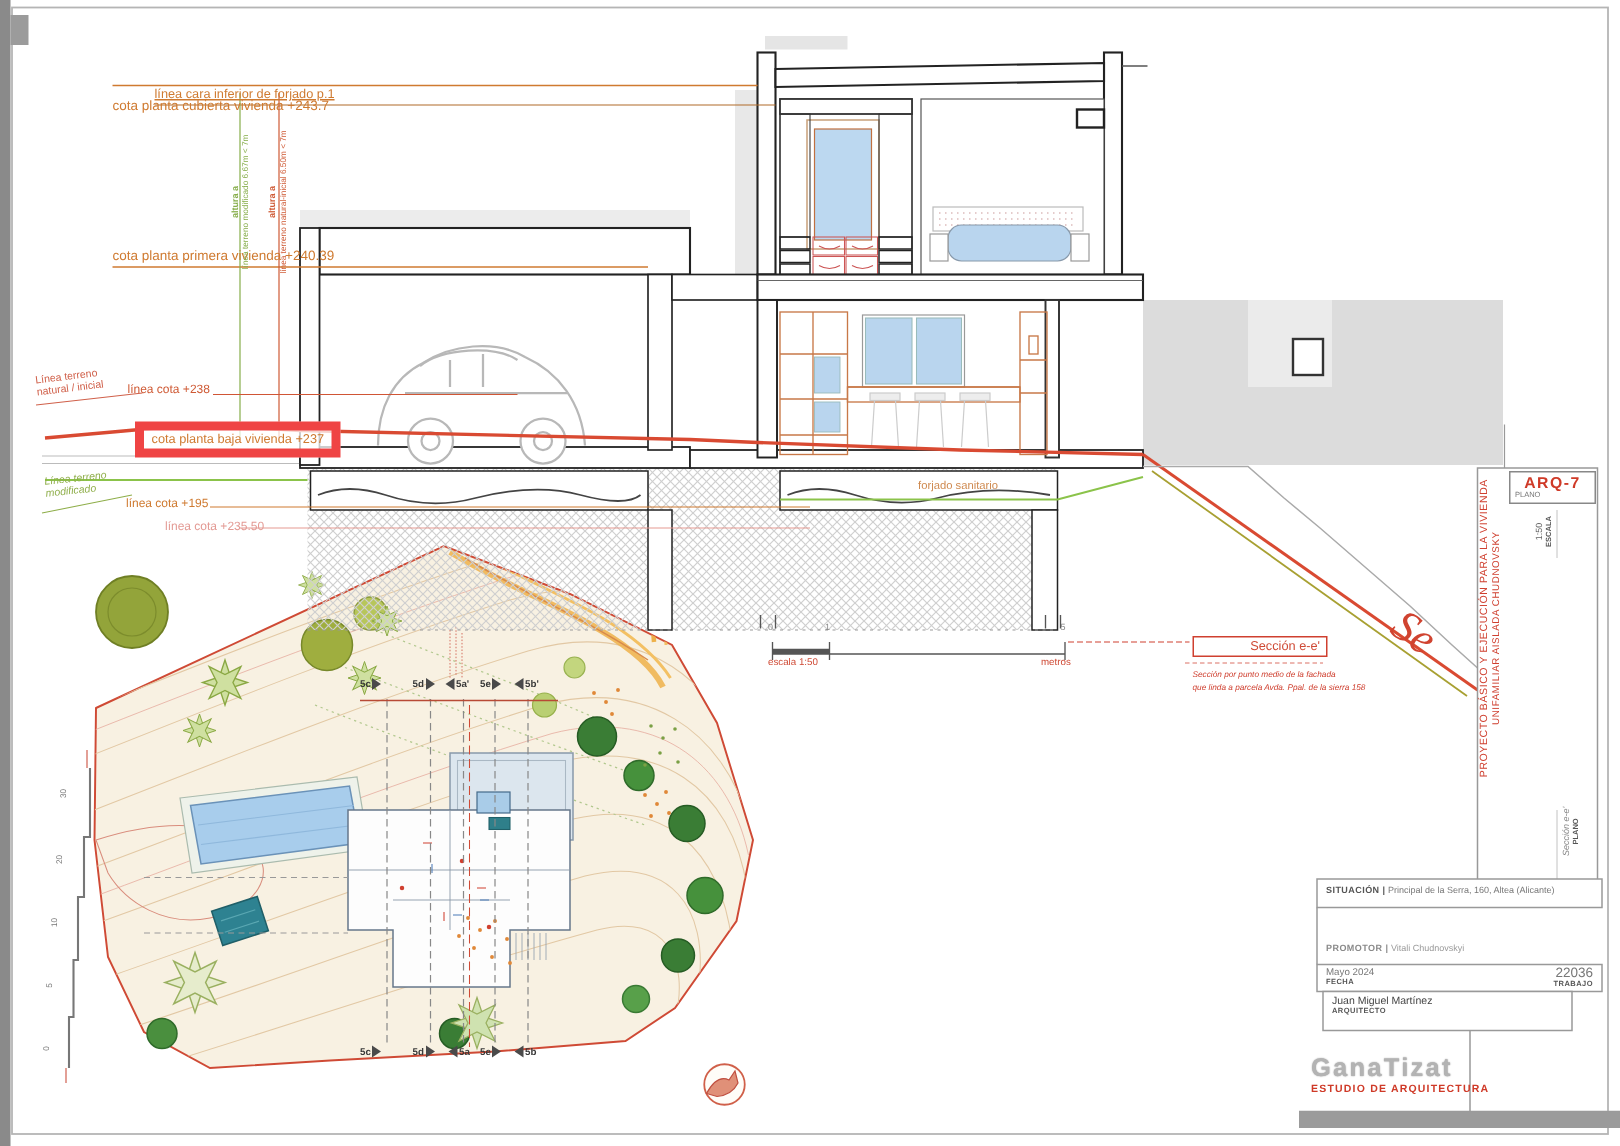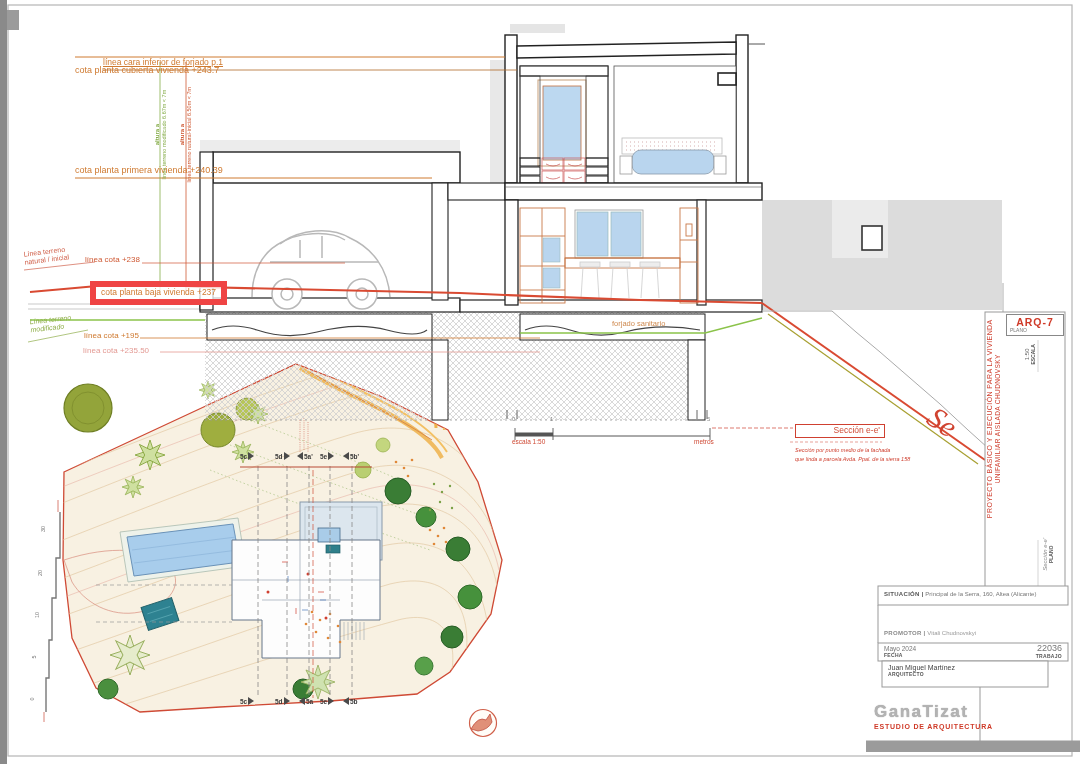--- a/index.html
+++ b/index.html
@@ -368,21 +368,21 @@
   <span style="display:block;">Línea terreno</span>
   <span style="display:block;">natural / inicial</span>
 </div>
 <div class="t" style="left:85px;top:255px;font-size:8px;color:#cf5a35;">línea cota +238</div>
 <div class="t box-org org" style="left:90px;top:281px;font-size:8.5px;">cota planta baja vivienda +237</div>
 <div class="t" style="left:30px;top:316px;font-size:7px;font-style:italic;color:#8fae4a;transform:rotate(-6deg);">
   <span style="display:block;">Línea terreno</span>
   <span style="display:block;">modificado</span>
 </div>
 <div class="t org" style="left:84px;top:331px;font-size:8px;">línea cota +195</div>
-<div class="t pnk" style="left:83px;top:346px;font-size:8px;">línea cota +235.50</div>
+<div class="t pnk" style="left:110px;top:346px;font-size:8px;">línea cota +235.50</div>
 <div class="t" style="left:612px;top:320px;font-size:7.5px;color:#cf8a50;">forjado sanitario</div>
 
 <div class="t gry" style="left:512px;top:416px;font-size:6px;">0</div>
 <div class="t gry" style="left:550px;top:416px;font-size:6px;">1</div>
 <div class="t gry" style="left:707px;top:416px;font-size:6px;">5</div>
 <div class="t red" style="left:512px;top:438px;font-size:6.5px;">escala 1:50</div>
 <div class="t red" style="left:694px;top:438px;font-size:6.5px;">metros</div>
 
 <div class="t box-red red" style="left:795px;top:424px;width:80px;text-align:right;font-size:8.5px;">Sección e-e'</div>
 <div class="t note-red" style="left:795px;top:446px;">

